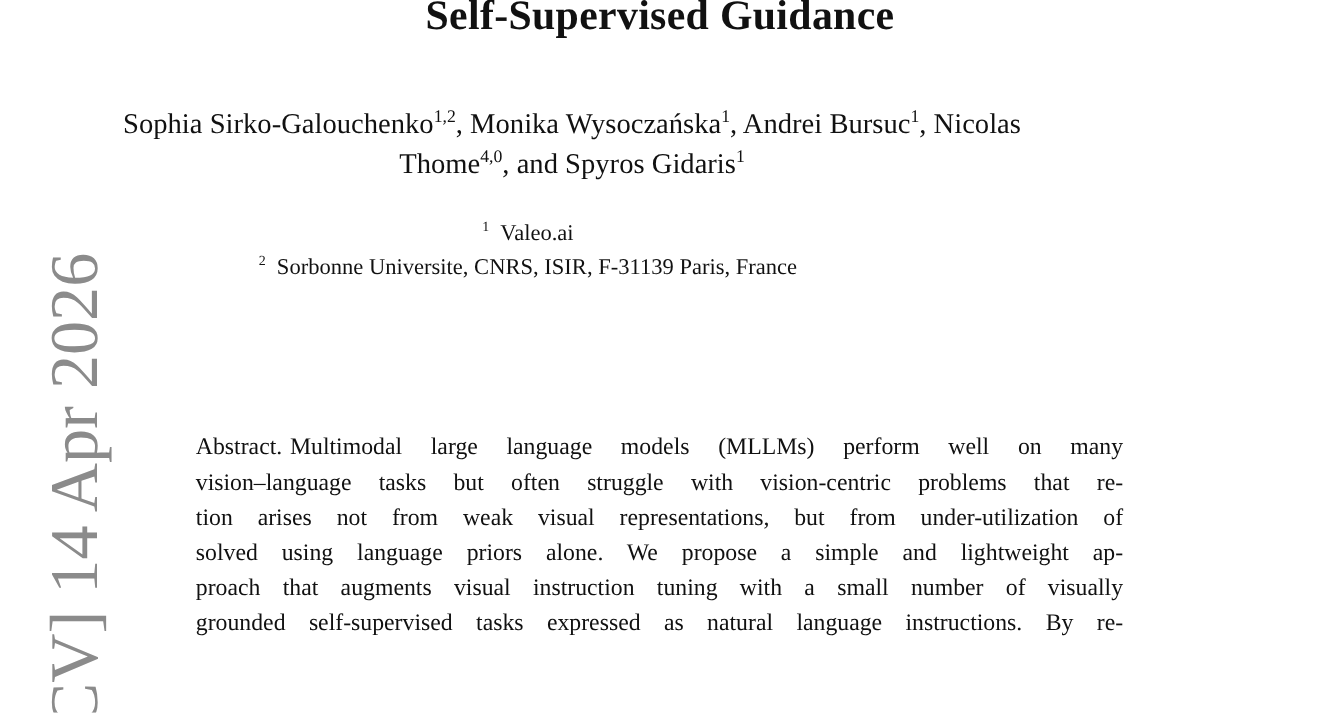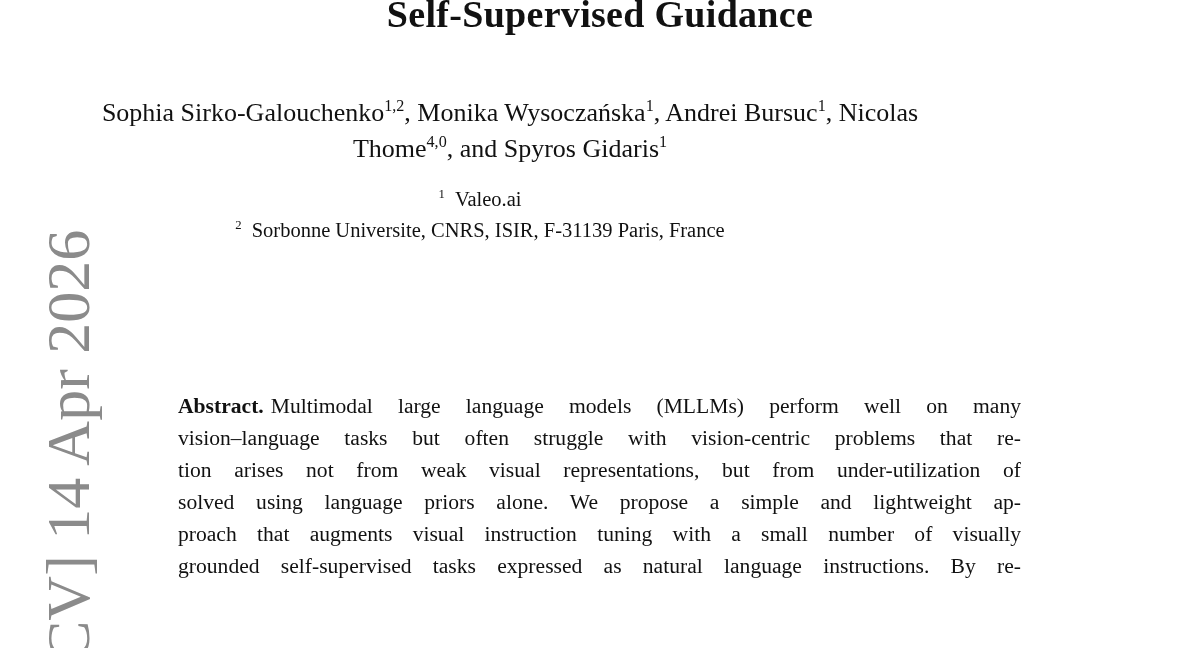--- a/index.html
+++ b/index.html
@@ -29,31 +29,32 @@
     line-height: 42px;
   }
   .authors {
     position: absolute;
     top: 95px;
     left: 0;
     width: 1020px;
     text-align: center;
     font-size: 26px;
     line-height: 36px;
+    padding-left: 10px;
   }
   .authors sup, .affiliations sup {
     font-size: 62%;
     position: relative;
     top: -0.05em;
     vertical-align: super;
     line-height: 0;
   }
   .affiliations {
     position: absolute;
-    top: 184px;
+    top: 197px;
     left: 0;
     width: 960px;
     text-align: center;
     font-size: 20.5px;
     line-height: 31px;
   }
   .affiliations sup {
     margin-right: 10px;
   }
   .abstract {
@@ -63,21 +64,21 @@
     width: 843px;
     font-size: 21.6px;
     line-height: 32px;
   }
   .abs-line {
     text-align: justify;
     text-align-last: justify;
     white-space: normal;
   }
   .abs-label {
-    font-weight: 700;
+    font-weight: 400;
     margin-right: 7px;
   }
   .arxiv-banner {
     position: absolute;
     top: 662px;
     left: 36px;
     transform: rotate(-90deg);
     transform-origin: 0 0;
     white-space: nowrap;
     font-size: 62px;

